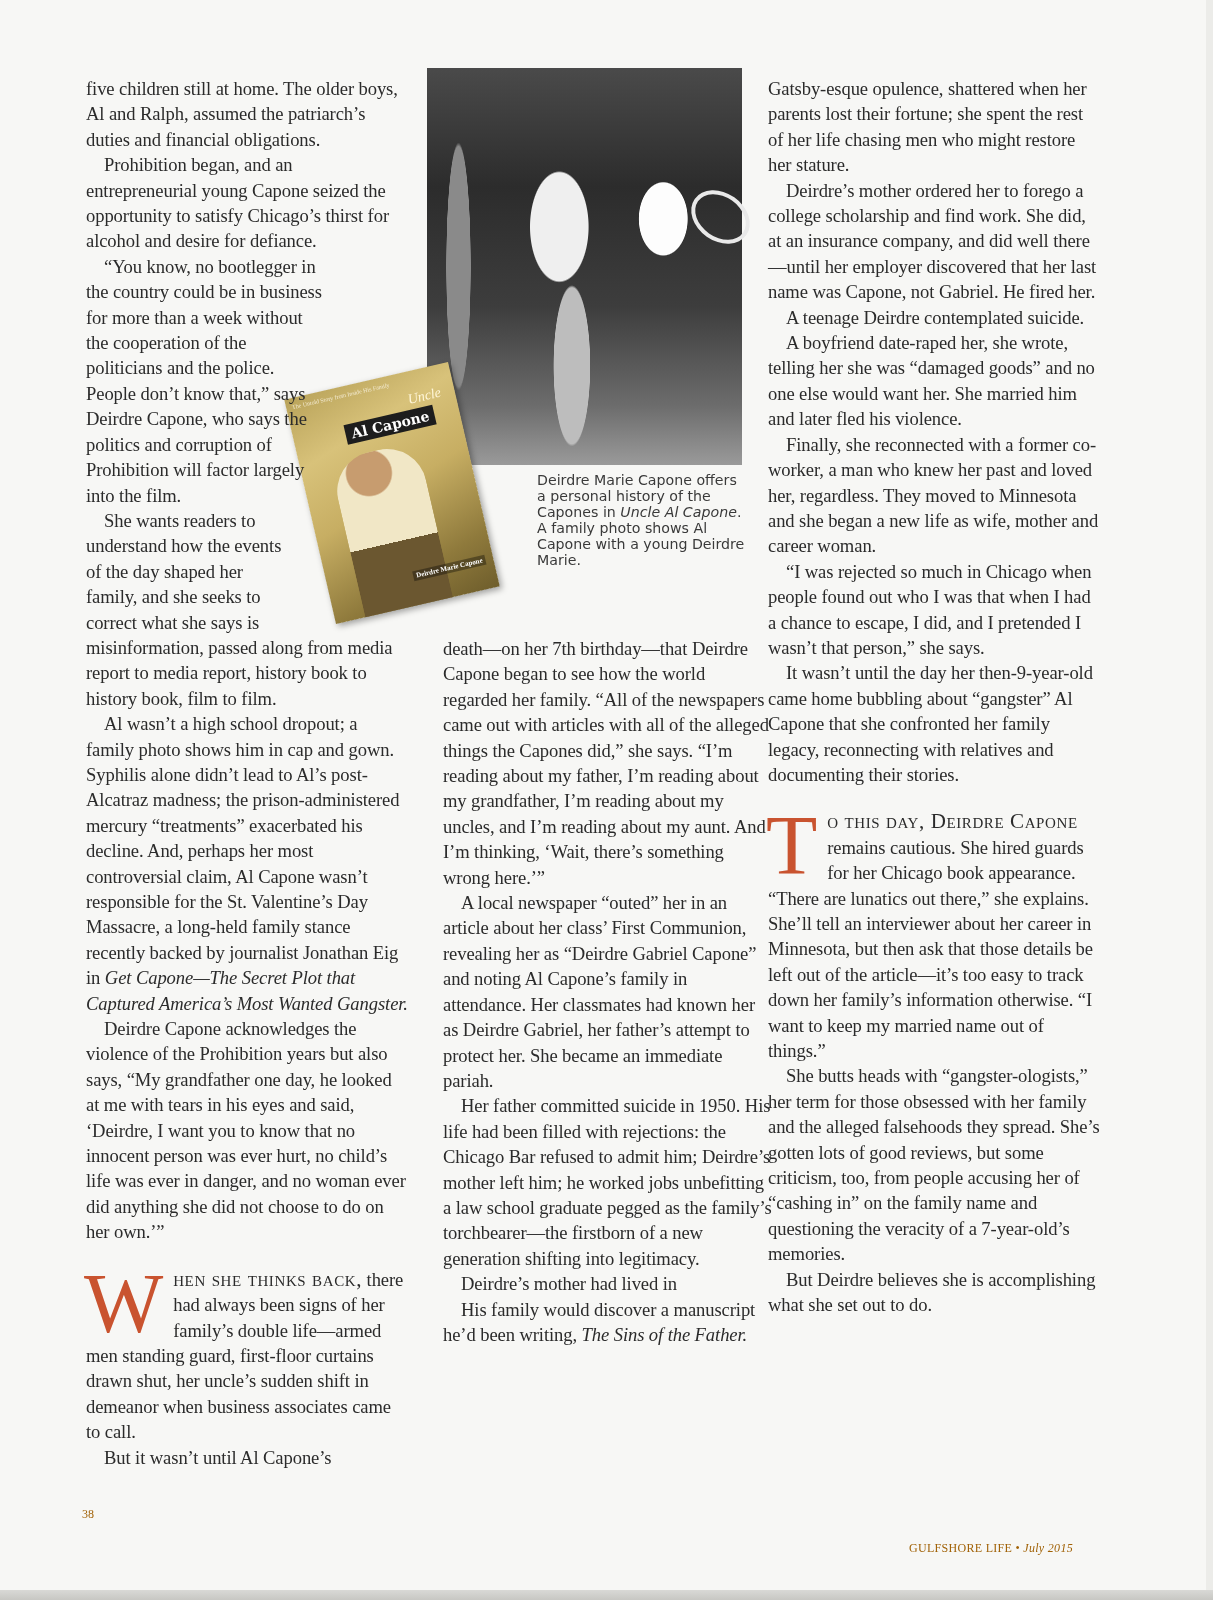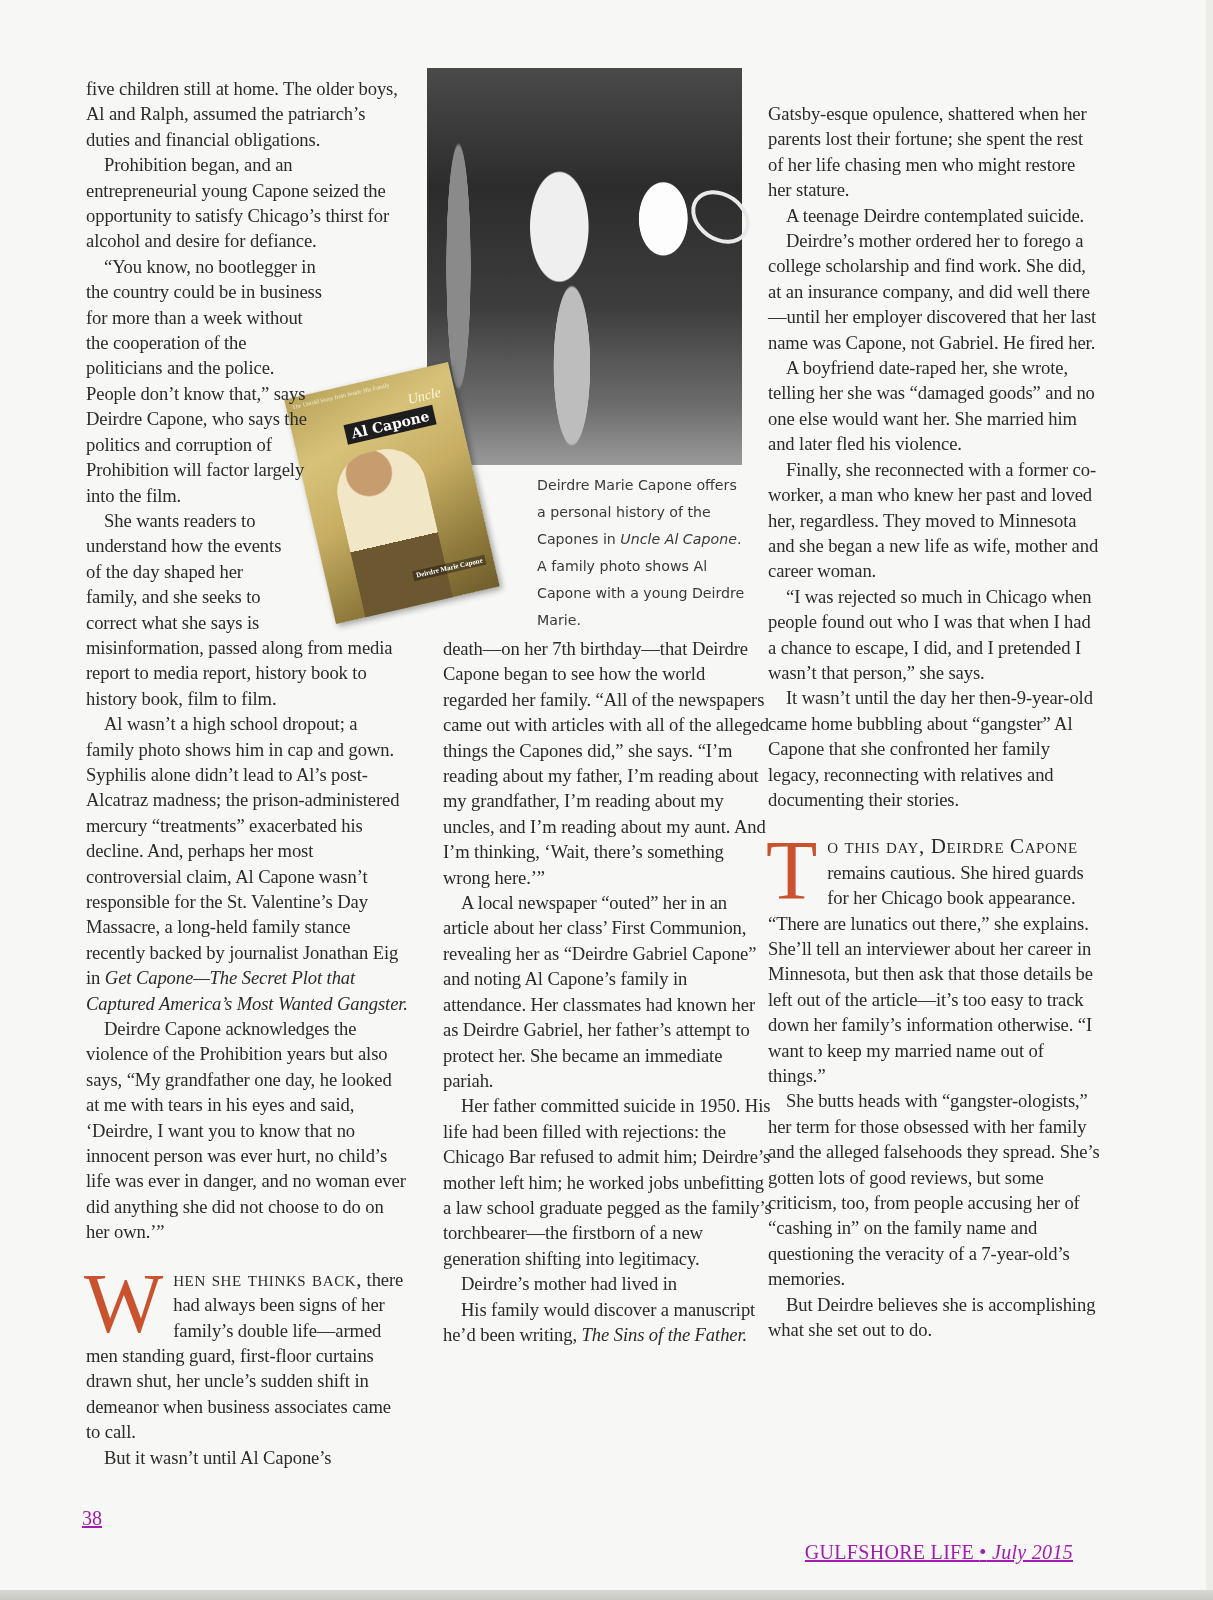--- a/index.html
+++ b/index.html
@@ -9,21 +9,21 @@
     font-family: "Liberation Serif", "DejaVu Serif", serif;
     color: #2b2b2b;
   }
   .page-edge-bottom { position: absolute; left: 0; right: 0; top: 1590px; height: 10px; background: linear-gradient(#d9d9d6, #c7c7c3); }
   .page-edge-right { position: absolute; top: 0; bottom: 0; left: 1206px; width: 7px; background: #ecece9; }
   .col { position: absolute; font-size: 18.6px; line-height: 25.4px; letter-spacing: -0.1px; }
   .col p { margin: 0; text-indent: 18px; }
   .col p.noindent { text-indent: 0; }
   .col1 { left: 86px; top: 76px; width: 322px; }
   .col2 { left: 443px; top: 636px; width: 330px; }
-  .col3 { left: 768px; top: 76px; width: 332px; margin-top: 25px; }
+  .col3 { left: 768px; top: 76px; width: 332px; }
   .i { font-style: italic; }
   .dropcap-para { text-indent: 0 !important; margin-top: 22px !important; }
   .dropcap {
     float: left; color: #c9532f; font-size: 84px; line-height: 66px;
     margin: 4px 10px 0 -2px; font-family: "Liberation Serif", serif;
   }
   .smallcaps { font-variant: small-caps; letter-spacing: 0.6px; font-size: 21px; }
   .wrap-shape { float: right; width: 118px; height: 250px; shape-outside: polygon(40% 0, 100% 0, 100% 100%, 0 100%); }
   .photo {
     position: absolute; left: 427px; top: 68px; width: 315px; height: 397px;
@@ -43,24 +43,24 @@
     box-shadow: 2px 3px 6px rgba(0,0,0,0.35);
     overflow: hidden;
   }
   .book .tagline { position: absolute; left: 6px; top: 6px; font-size: 6px; color: #f3ead0; font-family: "Liberation Serif", serif; white-space: nowrap; }
   .book .uncle { position: absolute; right: 14px; top: 20px; font-size: 14px; font-style: italic; color: #fff6d8; }
   .book .title-bar { position: absolute; left: 52px; top: 38px; background: #1d1d1d; color: #fff; font-family: "DejaVu Serif", serif; font-size: 14px; padding: 2px 6px; font-weight: bold; }
   .book .man { position: absolute; left: 30px; top: 70px; width: 90px; height: 170px; border-radius: 40px 40px 10px 10px; background: radial-gradient(circle at 40% 12%, #c79c6f 0 14%, transparent 15%), linear-gradient(#f1e7c6 0 55%, #6b5730 55% 100%); }
   .book .author { position: absolute; right: 8px; bottom: 24px; font-size: 7px; color: #fff; background: rgba(0,0,0,0.35); padding: 1px 3px; font-weight: bold; }
   .caption {
     position: absolute; left: 537px; top: 472px; width: 210px;
-    font-family: "DejaVu Sans", "Liberation Sans", sans-serif; font-size: 14.2px; line-height: 27px; color: #3a3a3a;
+    font-family: "DejaVu Sans", "Liberation Sans", sans-serif; font-size: 14.2px; line-height: 16px; color: #3a3a3a;
   }
   .caption p { margin: 0; }
-  .folio { position: absolute; top: 1507px; font-size: 20px; color: #a21caf; text-decoration: underline; }
+  .folio { position: absolute; top: 1507px; font-size: 12px; color: #a16207; }
   .folio-left { left: 82px; }
   .folio-right { right: 140px; letter-spacing: 0.3px; margin-top: 34px; }
   .folio-right .pub { font-variant: small-caps; }
   .end-mark { display: inline-block; font-size: 14px; margin-left: 4px; }
 </style>
 </head>
 <body>
 
 <div class="page-edge-right"></div>
 <div class="page-edge-bottom"></div>
@@ -96,22 +96,22 @@
 <div class="col col2">
   <p class="noindent">death—on her 7th birthday—that Deirdre Capone began to see how the world regarded her family. “All of the newspapers came out with articles with all of the alleged things the Capones did,” she says. “I’m reading about my father, I’m reading about my grandfather, I’m reading about my uncles, and I’m reading about my aunt. And I’m thinking, ‘Wait, there’s something wrong here.’”</p>
   <p>A local newspaper “outed” her in an article about her class’ First Communion, revealing her as “Deirdre Gabriel Capone” and noting Al Capone’s family in attendance. Her classmates had known her as Deirdre Gabriel, her father’s attempt to protect her. She became an immediate pariah.</p>
   <p>Her father committed suicide in 1950. His life had been filled with rejections: the Chicago Bar refused to admit him; Deirdre’s mother left him; he worked jobs unbefitting a law school graduate pegged as the family’s torchbearer—the firstborn of a new generation shifting into legitimacy.</p>
   <p>Deirdre’s mother had lived in</p>
   <p><span>His family would discover a manuscript he’d been writing, </span><span class="i">The Sins of the Father.</span></p>
 </div>
 
 <div class="col col3">
   <p class="noindent">Gatsby-esque opulence, shattered when her parents lost their fortune; she spent the rest of her life chasing men who might restore her stature.</p>
+  <p>Deirdre’s mother ordered her to forego a college scholarship and find work. She did, at an insurance company, and did well there—until her employer discovered that her last name was Capone, not Gabriel. He fired her.</p>
   <p>A teenage Deirdre contemplated suicide.</p>
-  <p>Deirdre’s mother ordered her to forego a college scholarship and find work. She did, at an insurance company, and did well there—until her employer discovered that her last name was Capone, not Gabriel. He fired her.</p>
   <p>A boyfriend date-raped her, she wrote, telling her she was “damaged goods” and no one else would want her. She married him and later fled his violence.</p>
   <p>Finally, she reconnected with a former co-worker, a man who knew her past and loved her, regardless. They moved to Minnesota and she began a new life as wife, mother and career woman.</p>
   <p>“I was rejected so much in Chicago when people found out who I was that when I had a chance to escape, I did, and I pretended I wasn’t that person,” she says.</p>
   <p>It wasn’t until the day her then-9-year-old came home bubbling about “gangster” Al Capone that she confronted her family legacy, reconnecting with relatives and documenting their stories.</p>
   <p class="dropcap-para"><span class="dropcap">T</span><span class="smallcaps">o this day, Deirdre Capone</span><span> remains cautious. She hired guards for her Chicago book appearance. “There are lunatics out there,” she explains. She’ll tell an interviewer about her career in Minnesota, but then ask that those details be left out of the article—it’s too easy to track down her family’s information otherwise. “I want to keep my married name out of things.”</span></p>
   <p>She butts heads with “gangster-ologists,” her term for those obsessed with her family and the alleged falsehoods they spread. She’s gotten lots of good reviews, but some criticism, too, from people accusing her of “cashing in” on the family name and questioning the veracity of a 7-year-old’s memories.</p>
   <p>But Deirdre believes she is accomplishing what she set out to do.</p>
 </div>
 
 <div class="folio folio-left">38</div>

